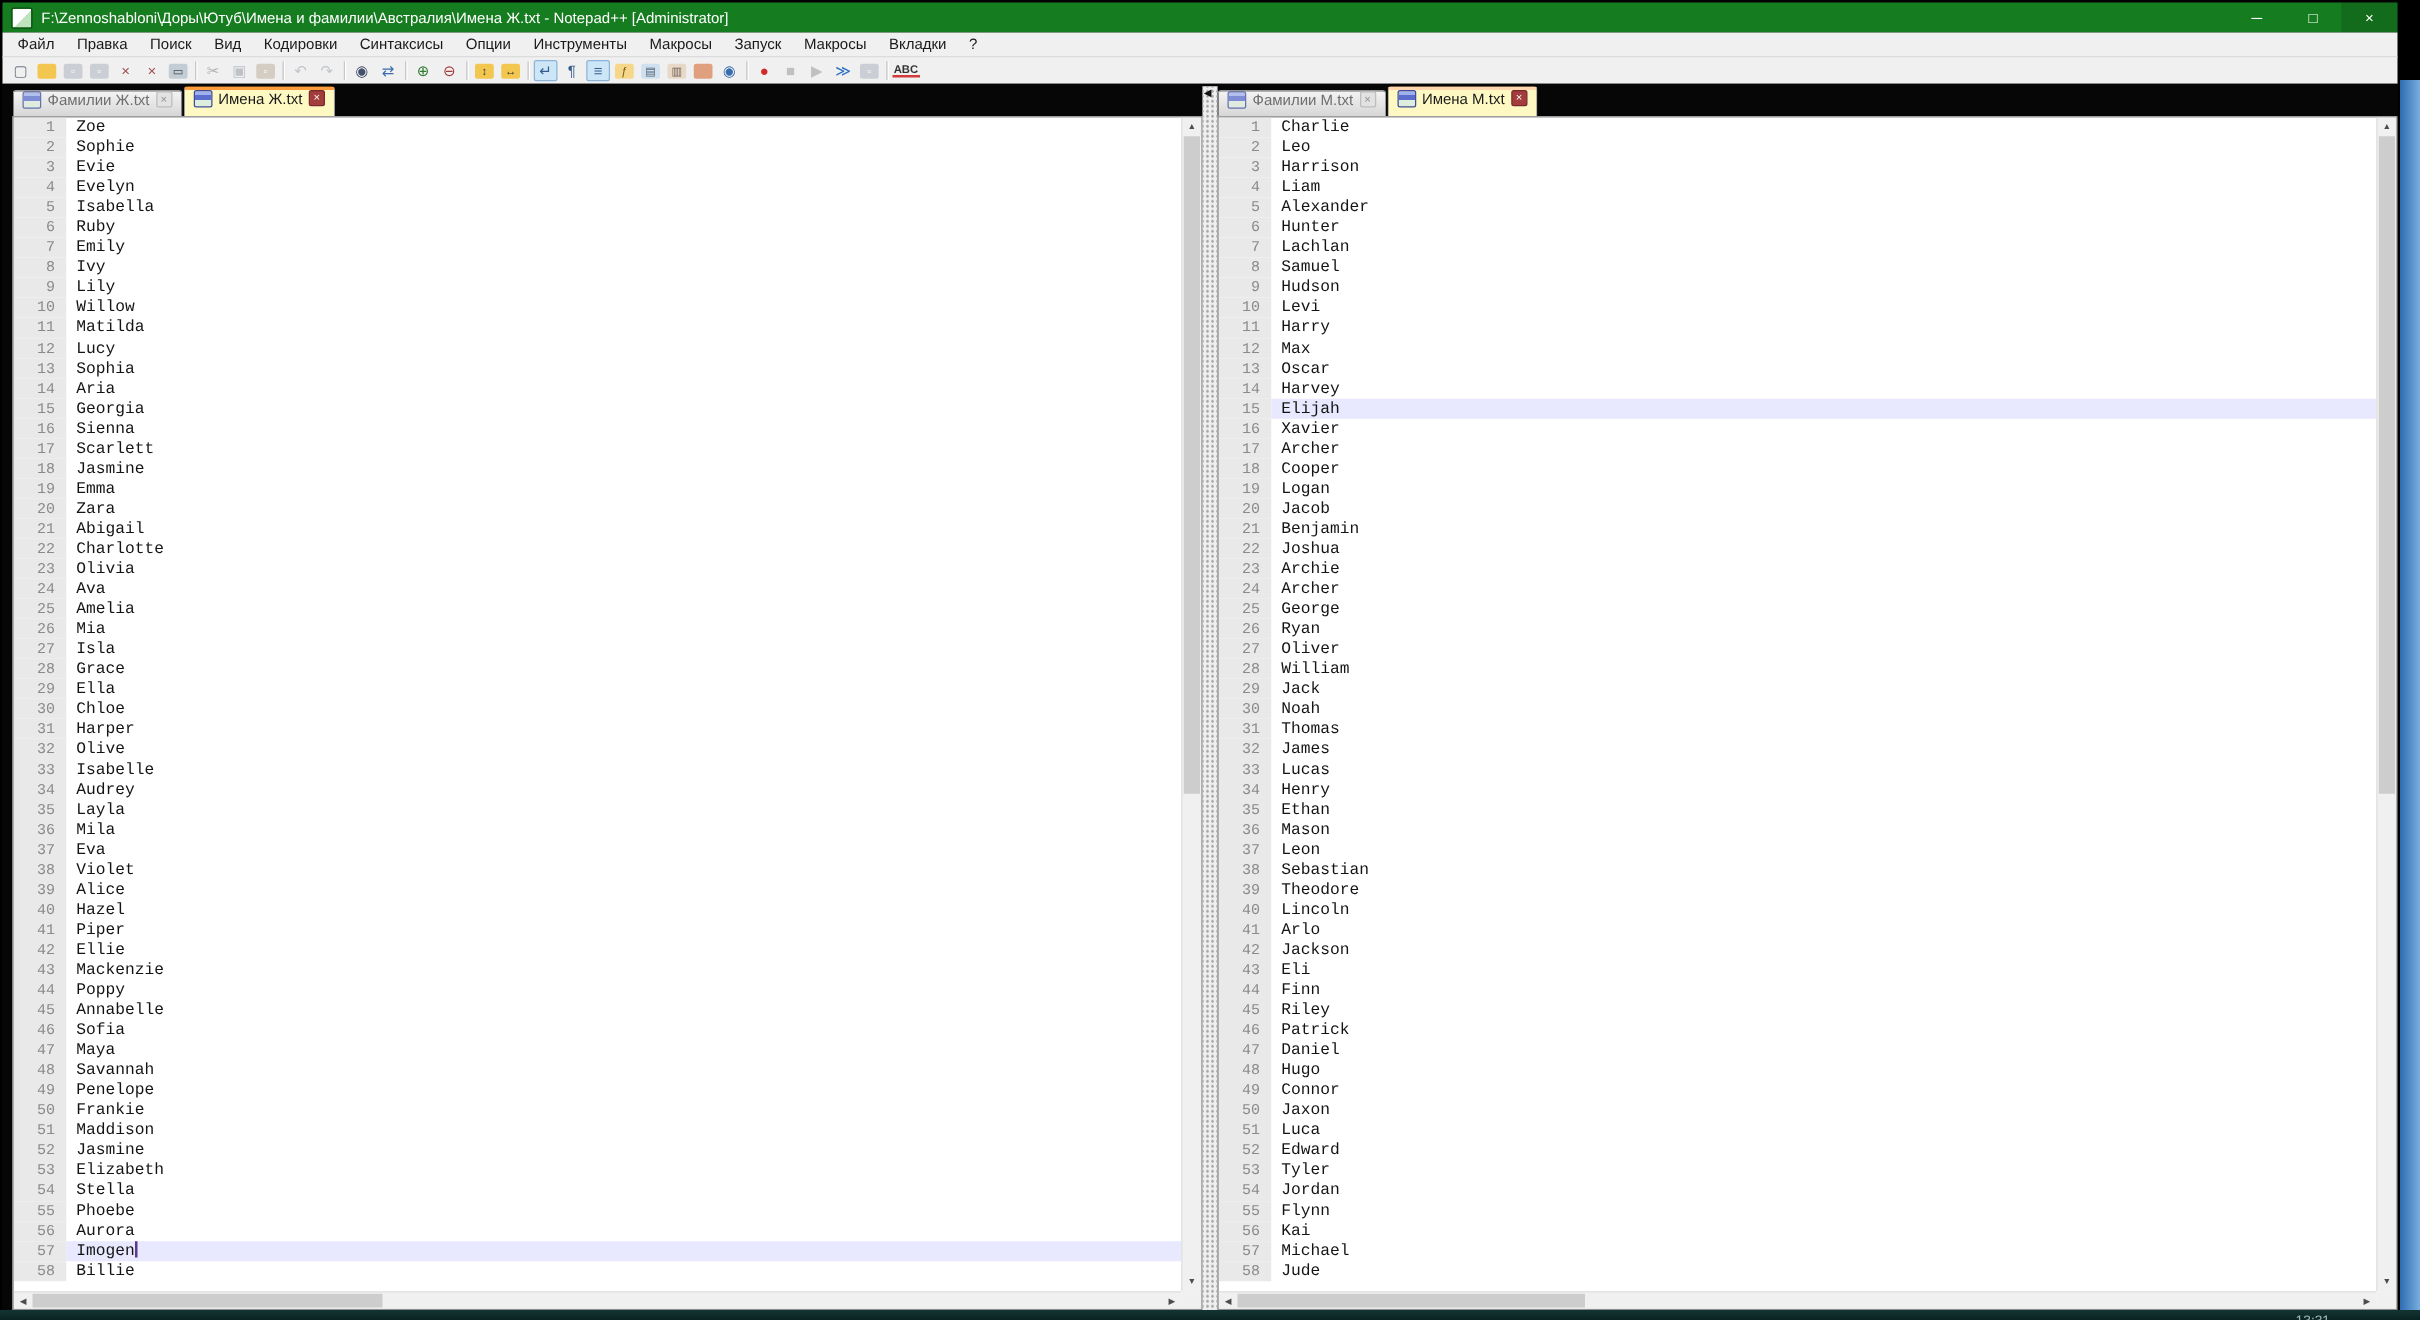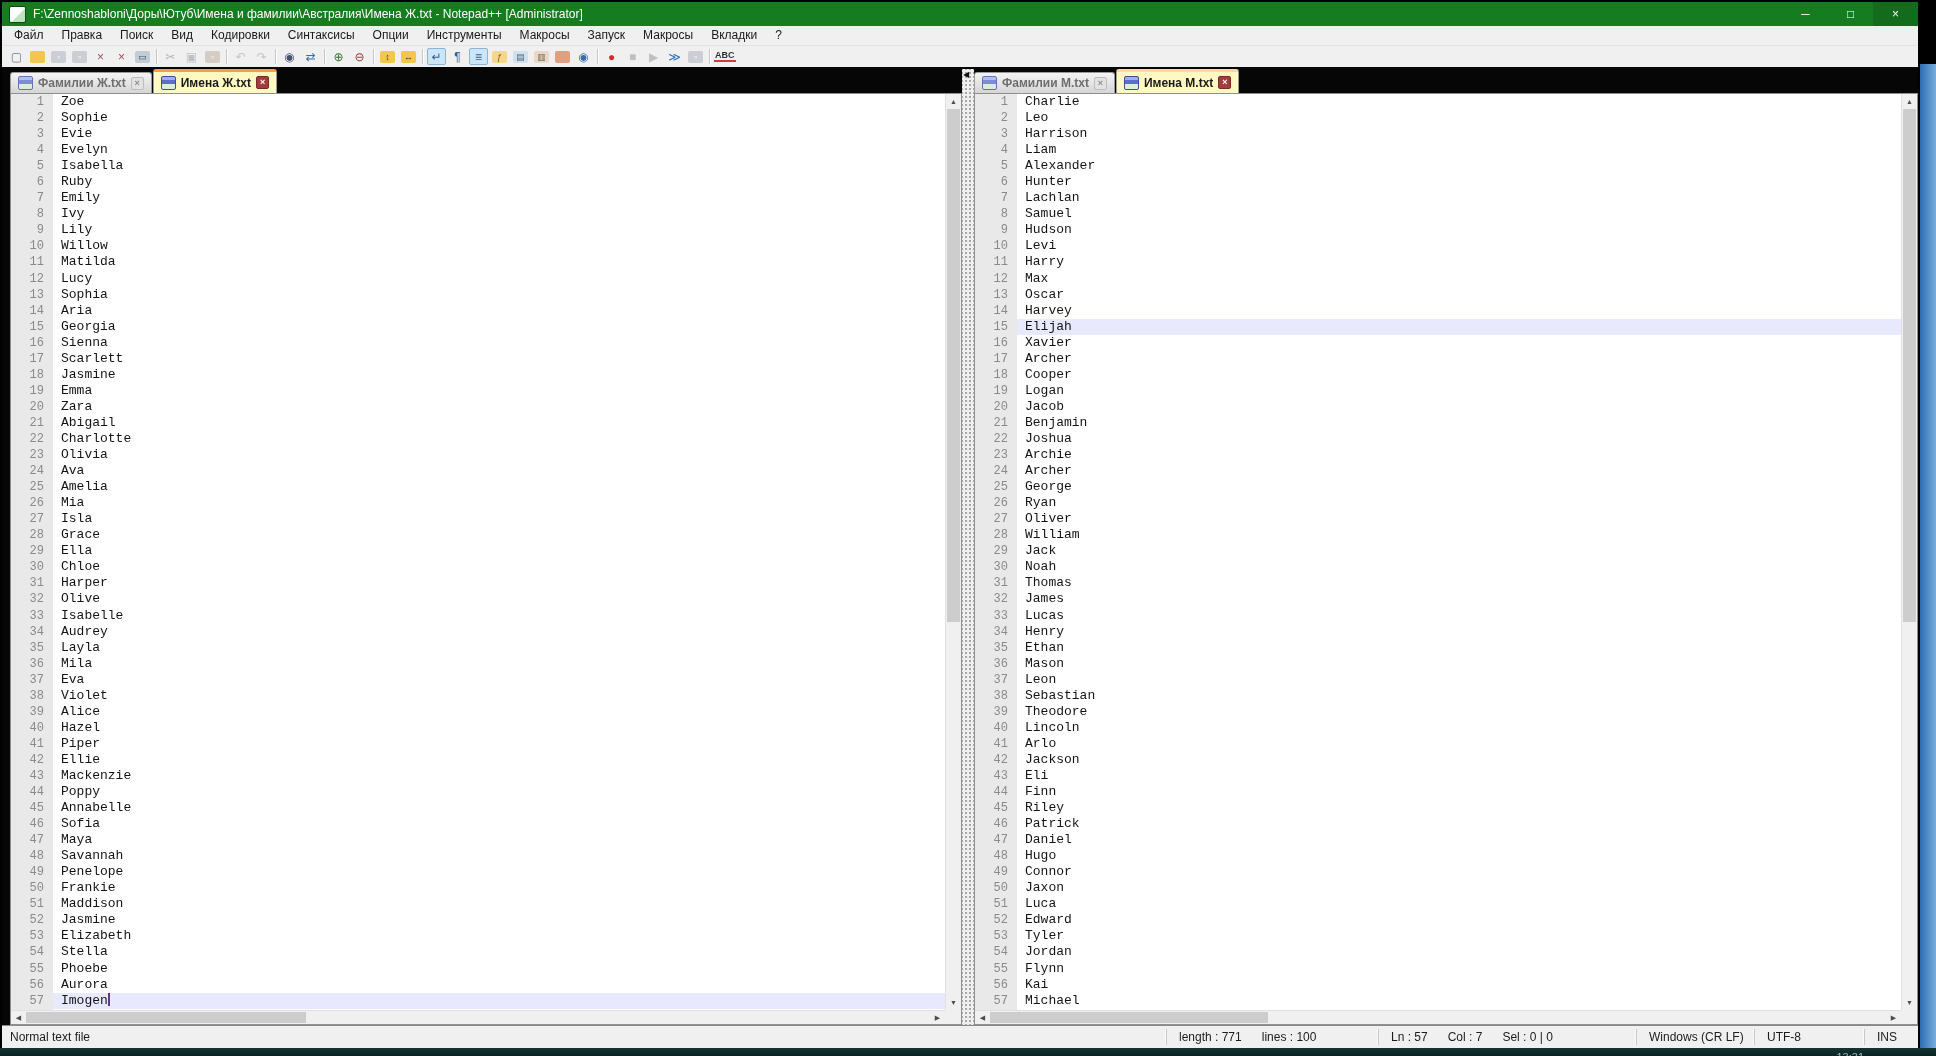--- a/index.html
+++ b/index.html
@@ -21,22 +21,22 @@
   .tbi.active{background:#cde6f7;border:1px solid #8ab4d8;}
   .tbi.disabled{opacity:.45;filter:grayscale(.6);}
   .tbi-abc{font-size:9px;font-weight:bold;color:#333;border-bottom:2px solid #d23b3b;line-height:1;padding:0 1px;}
   .tb-sep{width:1px;height:15px;background:#c6c6c6;box-shadow:1px 0 0 #ffffff;margin:0 3px;flex:none;}
   
   .workspace{flex:1;position:relative;background:#060606;overflow:hidden;}
   .pane{position:absolute;top:2px;bottom:0;display:flex;flex-direction:column;}
   #left-pane{left:8px;width:952px;}
   #right-pane{left:972px;right:0;}
   .tabbar{height:24px;display:flex;align-items:flex-end;flex:none;}
-  .tab{height:21px;display:flex;align-items:center;gap:5px;padding:0 7px;margin-right:1px;font-size:12px;color:#6e6e6e;
-       background:linear-gradient(#f4f4f4,#d6d6d6);border:1px solid #9a9a9a;border-bottom:none;border-radius:3px 3px 0 0;box-sizing:border-box;font-weight:bold;}
+  .tab{height:21px;display:flex;gap:5px;padding:0 7px;margin-right:1px;font-size:12px;color:#6e6e6e;
+       background:linear-gradient(#f4f4f4,#d6d6d6);border:1px solid #9a9a9a;border-bottom:none;border-radius:3px 3px 0 0;box-sizing:border-box;}
   .tab.active{height:24px;background:#fef9c3;color:#1a1a1a;border-top:3px solid #ff9d3c;}
   .tab.active.unfocused{border-top-color:#ffd6ad;}
   .floppy{width:13px;height:12px;border-radius:2px;border:1px solid #3d4c9c;flex:none;
           background:linear-gradient(180deg,#9fb0ea 0 3px,#5b6ed0 3px 7px,#ddeedd 7px 12px);}
   .tab.inactive .floppy{opacity:.75;}
   .tab-close{width:13px;height:13px;border-radius:2px;display:flex;align-items:center;justify-content:center;font-size:9px;line-height:1;box-sizing:border-box;}
   .tab.active .tab-close{background:#a33c3c;color:#fff;border:1px solid #7a2a2a;}
   .tab.inactive .tab-close{background:#e2e2e2;color:#8d8d8d;border:1px solid #bdbdbd;}
   .editor{flex:1;position:relative;border:1px solid #8f8f8f;background:#fff;overflow:hidden;}
   .lines{position:absolute;left:0;top:0;right:16px;bottom:14px;overflow:hidden;
@@ -732,35 +732,20 @@
             <span class="harrow left">◀</span>
             <span class="hthumb"></span>
             <span class="harrow right">▶</span>
           </div>
           <div class="corner"></div>
         </div>
       </div>
 
     </div>
 
-    <div class="statusbar">
-      <span class="sb-doctype">Normal text file</span>
-      <span class="sb-field sb-len">
-        <span>length : 771</span>
-        <span>lines : 100</span>
-      </span>
-      <span class="sb-field sb-pos">
-        <span>Ln : 57</span>
-        <span>Col : 7</span>
-        <span>Sel : 0 | 0</span>
-      </span>
-      <span class="sb-field sb-eol">Windows (CR LF)</span>
-      <span class="sb-field sb-enc">UTF-8</span>
-      <span class="sb-field sb-ins">INS</span>
-    </div>
 
   </div>
 
   <div class="desktop-edge"></div>
 
   <div class="taskbar">
     <span class="taskbar-clock">13:31</span>
   </div>
 </div>
 

